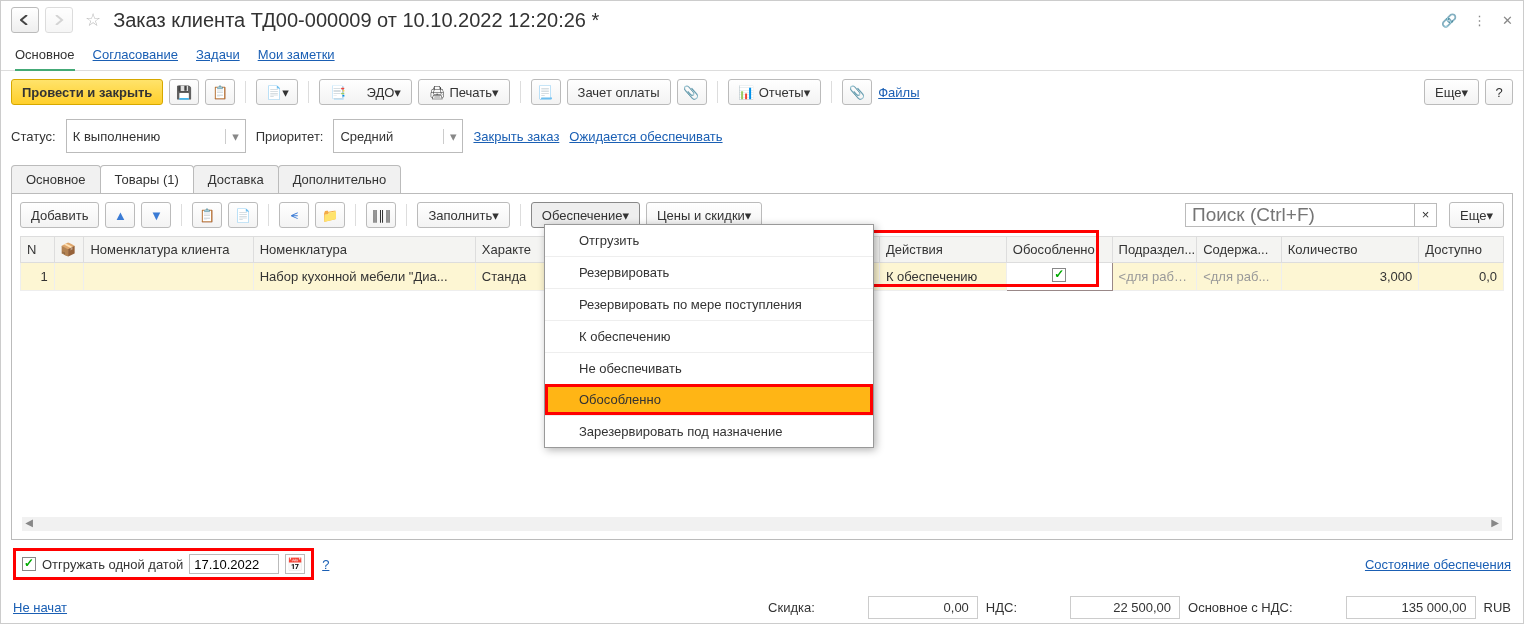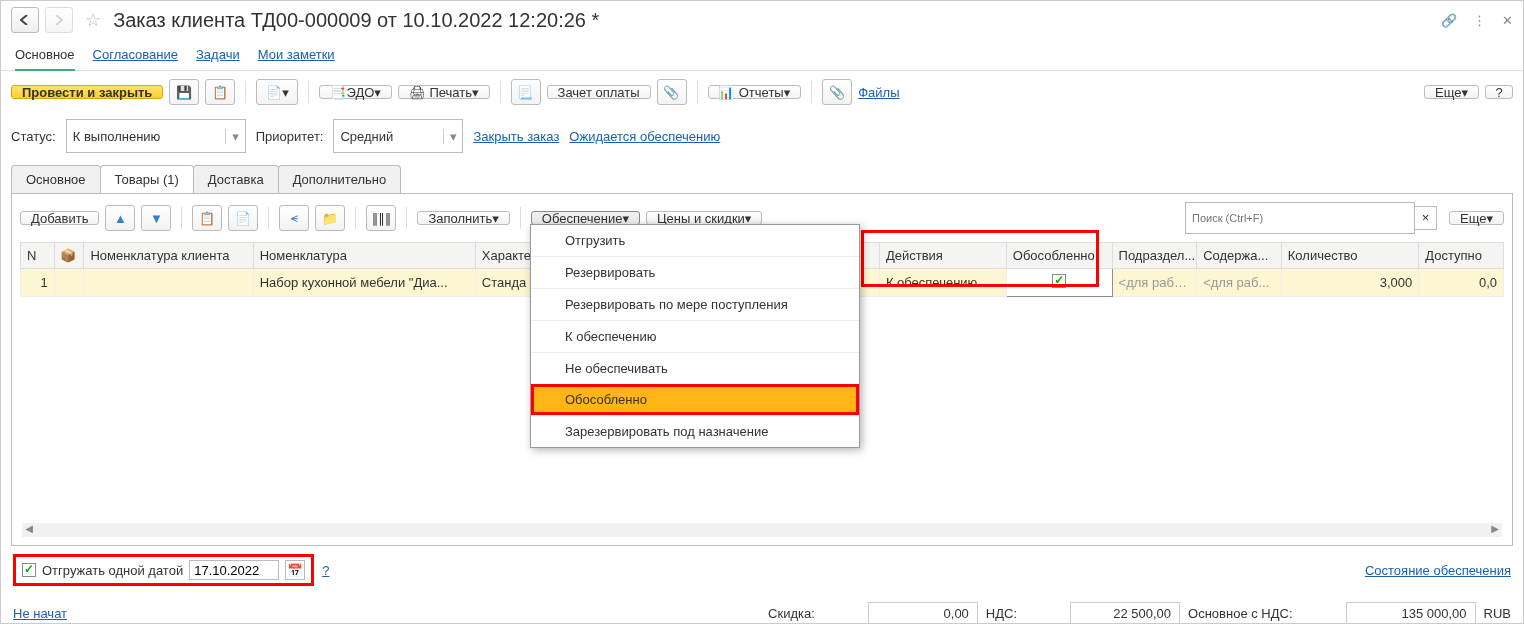--- a/index.html
+++ b/index.html
@@ -9,41 +9,41 @@
   .navbtn { width:28px; height:26px; border:1px solid #bbb; background:linear-gradient(#fff,#eee); border-radius:3px; display:flex; align-items:center; justify-content:center; cursor:pointer; }
   .navbtn.disabled { opacity:.5; }
   .star { font-size:18px; color:#bbb; margin:0 6px; cursor:pointer; }
   .title { font-size:20px; font-weight:normal; }
   .right-icons { margin-left:auto; display:flex; gap:16px; align-items:center; color:#888; }
   .right-icons span { cursor:pointer; }
   .toptabs { display:flex; gap:18px; padding:8px 14px; border-bottom:1px solid #ddd; font-size:13px; }
   .toptab { color:#1a5fb4; text-decoration:underline; cursor:pointer; }
   .toptab.active { color:#333; text-decoration:none; border-bottom:2px solid #4a7; padding-bottom:4px; margin-bottom:-9px; }
   .toolbar { display:flex; align-items:center; padding:8px 10px; gap:6px; }
-  .btn { height:14px; padding:0 10px; border:1px solid #bbb; background:linear-gradient(#fff,#f3f3f3); border-radius:3px; display:flex; align-items:center; cursor:pointer; font-size:13px; }
+  .btn { height:26px; padding:0 10px; border:1px solid #bbb; background:linear-gradient(#fff,#f3f3f3); border-radius:3px; display:flex; align-items:center; cursor:pointer; font-size:13px; }
   .btn.yellow { background:linear-gradient(#ffe36b,#ffcf2b); border-color:#d6a800; font-weight:bold; }
   .iconbtn { width:30px; height:26px; border:1px solid #bbb; background:linear-gradient(#fff,#f3f3f3); border-radius:3px; display:flex; align-items:center; justify-content:center; cursor:pointer; }
   .sep { width:1px; height:22px; background:#ddd; margin:0 4px; }
   .link { color:#1a5fb4; text-decoration:underline; cursor:pointer; }
   .statusrow { display:flex; align-items:center; gap:10px; padding:6px 10px; }
   .combo { height:34px; border:1px solid #bbb; display:flex; align-items:center; padding:0 6px; min-width:160px; background:#fff; }
   .combo .dd { margin-left:auto; color:#888; padding-left:6px; border-left:1px solid #ccc; cursor:pointer; }
   .subtabs { display:flex; padding:0 10px; margin-top:6px; }
   .subtab { padding:6px 14px; border:1px solid #bbb; border-bottom:none; background:#f1f1f1; border-radius:4px 4px 0 0; margin-right:-1px; cursor:pointer; font-size:13px; }
   .subtab.active { background:#fff; font-weight:normal; position:relative; z-index:2; }
   .page { border:1px solid #bbb; margin:0 10px; padding:8px; position:relative; }
   .rowbar { display:flex; align-items:center; gap:6px; }
   .searchbox { margin-left:auto; display:flex; align-items:center; }
-  .searchbox input { height:32px; border:1px solid #bbb; width:230px; padding:0 6px; font-size:11px; }
+  .searchbox input { height:24px; border:1px solid #bbb; width:230px; padding:0 6px; font-size:19px; }
   .searchbox .clear { width:22px; height:24px; border:1px solid #bbb; border-left:none; text-align:center; line-height:22px; cursor:pointer; }
   table.grid { width:100%; border-collapse:collapse; margin-top:8px; font-size:13px; table-layout:fixed; }
   .grid th { background:#f4f4f2; border:1px solid #ddd; text-align:left; padding:5px 6px; font-weight:normal; }
   .grid td { border:1px solid #eee; padding:5px 6px; background:#fdf6d3; white-space:nowrap; overflow:hidden; text-overflow:ellipsis; }
   .grid td.al-r { text-align:right; }
-  .dropdown { position:absolute; top:30px; left:518px; width:330px; background:#fff; border:1px solid #999; box-shadow:2px 2px 8px rgba(0,0,0,.3); z-index:10; }
+  .dropdown { position:absolute; top:30px; left:532px; width:330px; background:#fff; border:1px solid #999; box-shadow:2px 2px 8px rgba(0,0,0,.3); z-index:10; }
   .dropdown .mi { padding:8px 34px; cursor:pointer; border-top:1px solid #eee; }
   .dropdown .mi:first-child { border-top:none; }
   .dropdown .mi.sel { background:#ffb515; }
   .dropdown .mi.selwrap { border:3px solid red; padding:5px 31px; }
   .redbox1 { position:absolute; border:3px solid red; top:229px; left:860px; width:238px; height:57px; pointer-events:none; z-index:5; }
   .checkmark { display:inline-block; width:14px; height:14px; border:1px solid #888; background:#fff; position:relative; }
   .checkmark.v::after { content:"✓"; position:absolute; top:-2px; left:1px; color:#0a0; font-size:12px; font-weight:bold; }
   .checkcell { background:#fff !important; border:1px solid #988 !important; text-align:center; }
   .footer1 { display:flex; align-items:center; padding:8px 12px; }
   .redwrap { border:3px solid red; display:flex; align-items:center; padding:3px 6px; gap:6px; }
@@ -88,21 +88,21 @@
     <span class="toptab">Мои заметки</span>
   </div>
 
   <div class="toolbar">
     <div class="btn yellow">Провести и закрыть</div>
     <div class="iconbtn">💾</div>
     <div class="iconbtn">📋</div>
     <div class="sep"></div>
     <div class="iconbtn" style="width:42px">📄▾</div>
     <div class="sep"></div>
-    <div class="btn">📑 <span style="margin-left:0">ЭДО</span> ▾</div>
+    <div class="btn">📑 <span style="margin-left:20px">ЭДО</span> ▾</div>
     <div class="btn">🖨 <span style="margin-left:4px">Печать</span> ▾</div>
     <div class="sep"></div>
     <div class="iconbtn">📃</div>
     <div class="btn">Зачет оплаты</div>
     <div class="iconbtn">📎</div>
     <div class="sep"></div>
     <div class="btn">📊 <span style="margin-left:4px">Отчеты</span> ▾</div>
     <div class="sep"></div>
     <div class="iconbtn">📎</div>
     <span class="link">Файлы</span>
@@ -117,21 +117,21 @@
     <div class="combo" style="min-width:180px">
         <span>К выполнению</span>
         <span class="dd">▾</span>
       </div>
     <span>Приоритет:</span>
     <div class="combo" style="min-width:130px">
         <span>Средний</span>
         <span class="dd">▾</span>
       </div>
     <span class="link">Закрыть заказ</span>
-    <span class="link">Ожидается обеспечению</span>
+    <span class="link">Ожидается обеспечивать</span>
   </div>
 
   <div class="subtabs">
     <div class="subtab">Основное</div>
     <div class="subtab active">Товары (1)</div>
     <div class="subtab">Доставка</div>
     <div class="subtab">Дополнительно</div>
   </div>
 
   <div class="page">

